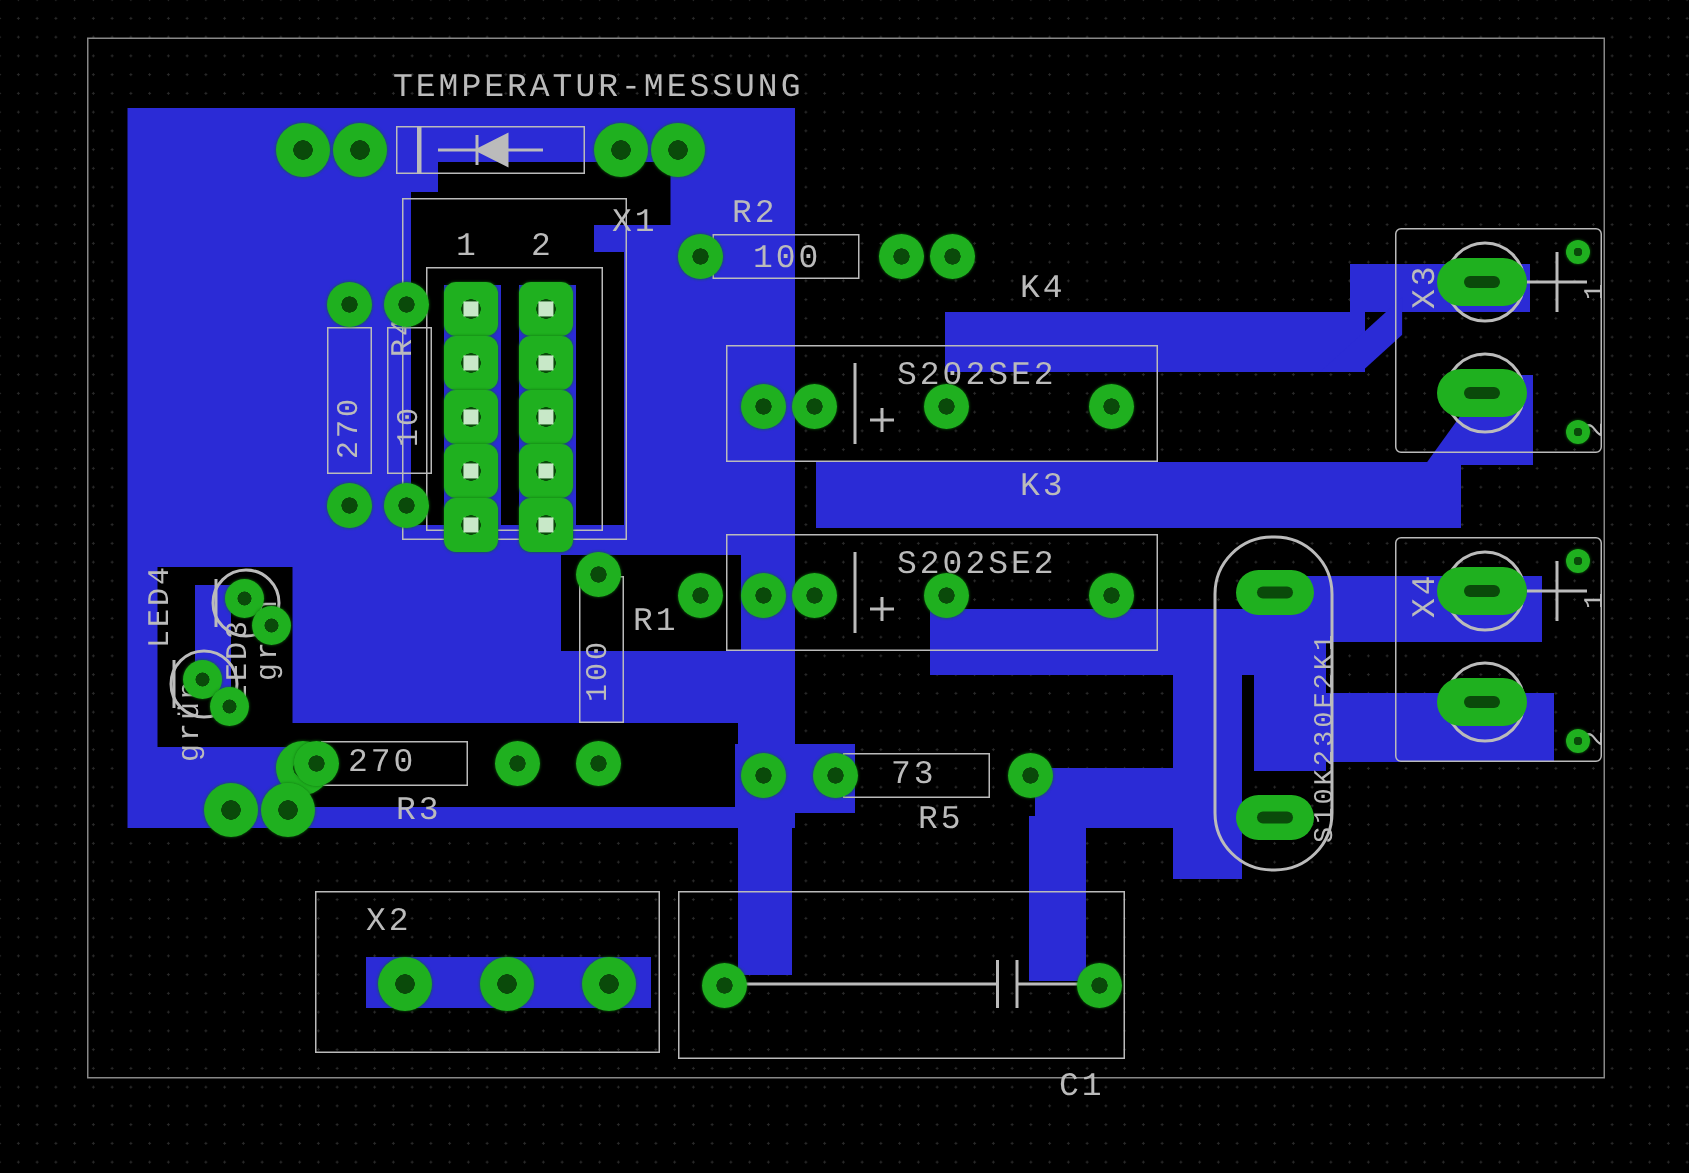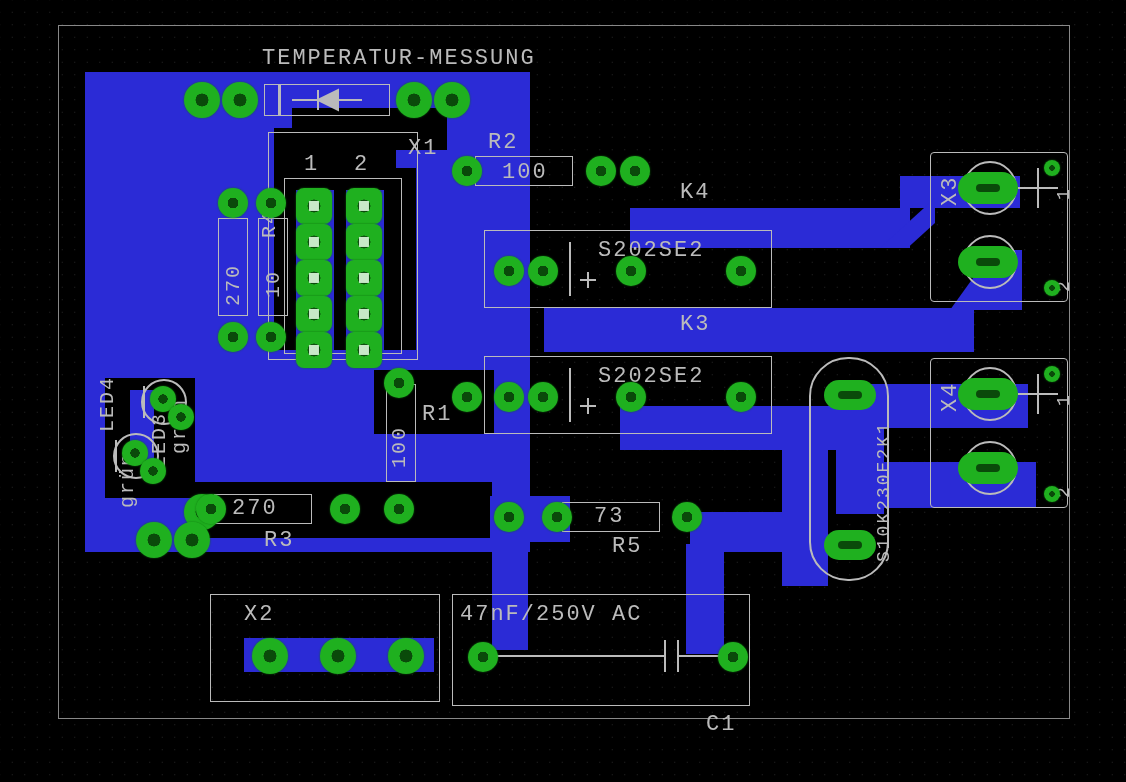--- a/index.html
+++ b/index.html
@@ -237,21 +237,20 @@
   <div class="silktext" style="left:422px; top:402px;">R1</div>
   <div class="silktext vert" style="left:388px; top:468px; font-size:20px;">100</div>
   <div class="silktext vert" style="left:258px; top:238px; font-size:20px;">R4</div>
   <div class="silktext vert" style="left:262px; top:298px; font-size:20px;">10</div>
   <div class="silktext vert" style="left:222px; top:306px; font-size:20px;">270</div>
   <div class="silktext" style="left:264px; top:528px;">R3</div>
   <div class="silktext" style="left:232px; top:496px;">270</div>
   <div class="silktext" style="left:612px; top:534px;">R5</div>
   <div class="silktext" style="left:594px; top:504px;">73</div>
   <div class="silktext" style="left:226px; top:602px;margin-left:18px;">X2</div>
-  <div class="silktext" style="left:460px; top:602px;">47nF/250V AC</div>
   <div class="silktext" style="left:706px; top:712px;">C1</div>
   <div class="silktext vert" style="left:96px; top:432px; font-size:20px;">LED4</div>
   <div class="silktext vert" style="left:116px; top:508px; font-size:20px;">grün</div>
   <div class="silktext vert" style="left:148px; top:468px; font-size:20px;">LED3</div>
   <div class="silktext vert" style="left:168px; top:454px; font-size:20px;">grün</div>
   <div class="silktext vert" style="left:874px; top:562px; font-size:18px;">S10K230E2K1</div>
 
   <div class="pad big" style="left:184px; top:82px;"></div>
   <div class="pad big" style="left:222px; top:82px;"></div>
   <div class="pad big" style="left:396px; top:82px;"></div>

